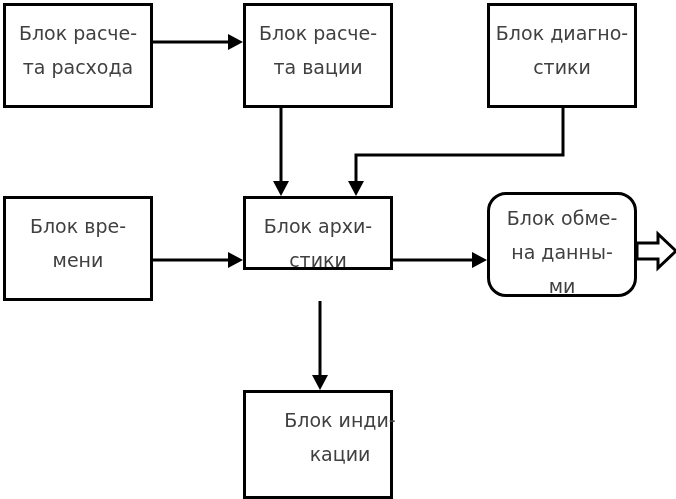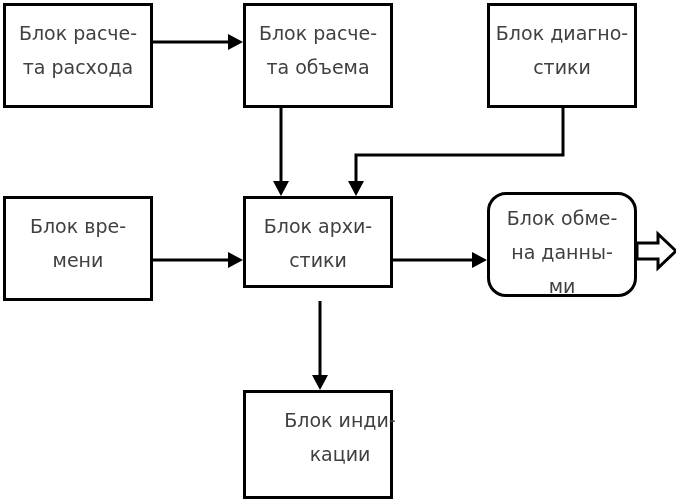--- a/index.html
+++ b/index.html
@@ -87,34 +87,34 @@
 
   </svg>
 
   <div class="node-box" style="left:3px; top:3px; width:150px; height:105px;">
     <span class="node-line">Блок расче-</span>
     <span class="node-line">та расхода</span>
   </div>
 
   <div class="node-box" style="left:243px; top:3px; width:150px; height:105px;">
     <span class="node-line">Блок расче-</span>
-    <span class="node-line">та объема</span>
+    <span class="node-line">та вации</span>
   </div>
 
   <div class="node-box" style="left:487px; top:3px; width:150px; height:105px;">
     <span class="node-line">Блок диагно-</span>
     <span class="node-line">стики</span>
   </div>
 
   <div class="node-box" style="left:3px; top:196px; width:150px; height:105px;">
     <span class="node-line">Блок вре-</span>
     <span class="node-line">мени</span>
   </div>
 
-  <div class="node-box" style="left:243px; top:196px; width:150px; height:92px;">
+  <div class="node-box" style="left:243px; top:196px; width:150px; height:74px;justify-content:space-between;">
     <span class="node-line">Блок архи-</span>
     <span class="node-line">стики</span>
   </div>
 
   <div class="node-box" style="left:487px; top:192px; width:150px; height:105px; padding-top:6px;border-radius:19px;">
     <span class="node-line">Блок обме-</span>
     <span class="node-line">на данны-</span>
     <span class="node-line">ми</span>
   </div>
 

